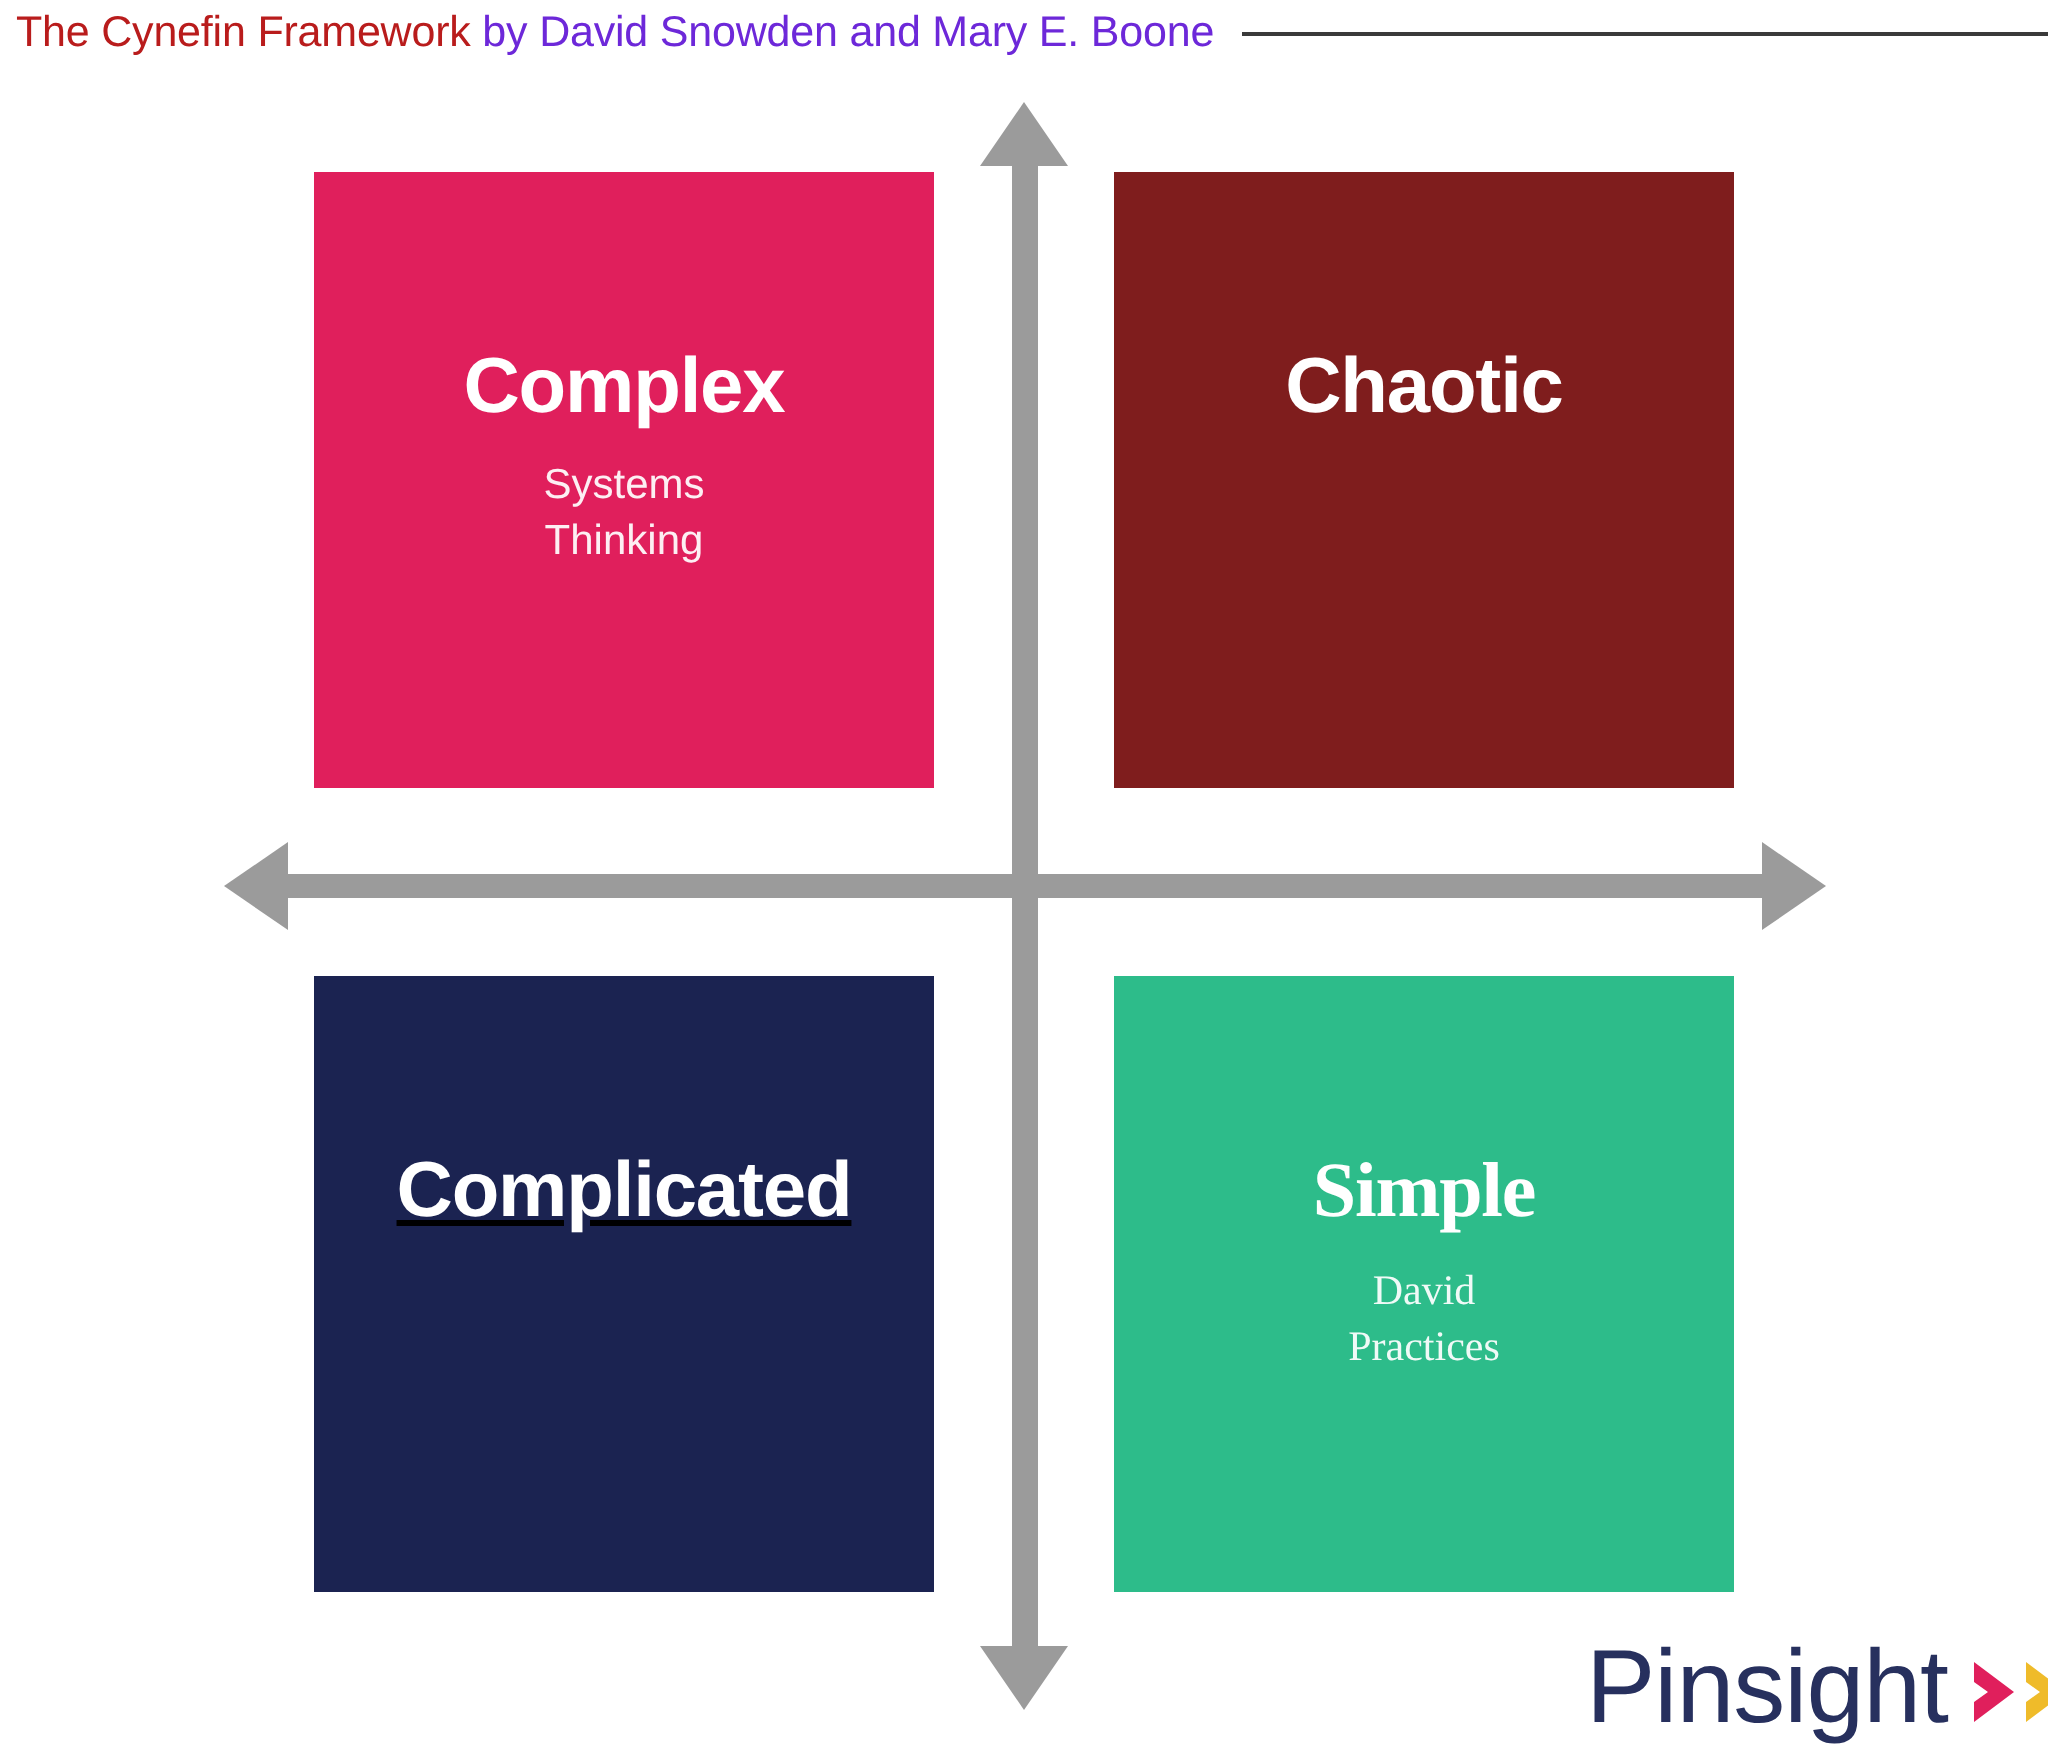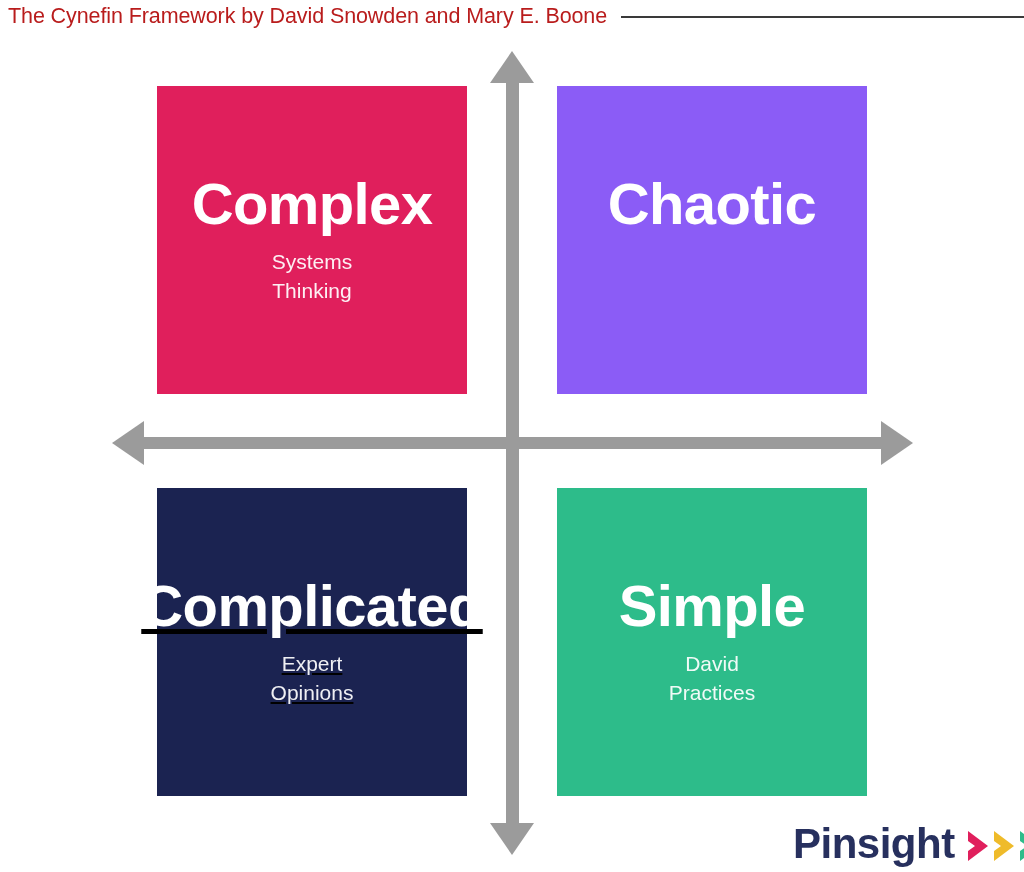--- a/index.html
+++ b/index.html
@@ -38,21 +38,21 @@
     color: #231f20;
     padding-left: 8px;
     letter-spacing: -0.1px;
   }
   .header-title .t-bold {
     font-weight: normal;
     color: #b91c1c;
   }
   .header-title .t-reg {
     font-weight: normal;
-    color: #b91c1c;
+    color: #6d28d9;
   }
   .header-rule {
     flex: 1 1 auto;
     height: 2px;
     background: #3a3a3a;
     margin-left: 14px;
     margin-right: 0;
   }
 
   
@@ -114,21 +114,21 @@
     flex-direction: column;
     align-items: center;
     box-sizing: border-box;
   }
   .quad-tl { left: 157px; top: 86px;  height: 308px; justify-content: flex-start; padding-top: 88px; }
   .quad-tr { left: 557px; top: 86px;  height: 308px; justify-content: flex-start; padding-top: 88px; }
   .quad-bl { left: 157px; top: 488px; height: 308px; justify-content: flex-start; padding-top: 88px; }
   .quad-br { left: 557px; top: 488px; height: 308px; justify-content: flex-start; padding-top: 88px; }
 
   .quad-title {
-    font-size: 58px;
+    font-size: 39px;
     font-weight: bold;
     color: #ffffff;
     line-height: 1.04;
     letter-spacing: -0.6px;
     text-align: center;
     margin: 0;
     white-space: nowrap;
   }
   .quad-sub {
     margin-top: 14px;
@@ -143,22 +143,22 @@
   
   .logo {
     position: absolute;
     left: 793px;
     top: 821px;
     display: flex;
     align-items: center;
     height: 46px;
   }
   .logo-word {
-    font-size: 42px;
-    font-weight: bold;
+    font-size: 52px;
+    font-weight: normal;
     color: #27305e;
     letter-spacing: -0.5px;
     line-height: 1;
     text-align: right;
   }
   .logo-chevrons {
     display: flex;
     align-items: center;
     margin-left: 11px;
     margin-top: 3px;
@@ -183,31 +183,29 @@
   <div class="arrow arrow-down"></div>
   <div class="arrow arrow-left"></div>
   <div class="arrow arrow-right"></div>
 
   <div class="quad quad-tl" id="q-complex" style="background: rgb(224, 31, 92);">
     <div class="quad-title">Complex</div>
     <div class="quad-sub">Systems
 Thinking</div>
   </div>
 
-  <div class="quad quad-tr" id="q-chaotic" style="background: #8b5cf6;">
+  <div class="quad quad-tr" id="q-chaotic" style="background: #7f1d1d;">
     <div class="quad-title">Chaotic</div>
   </div>
 
   <div class="quad quad-bl" id="q-complicated" style="background: rgb(27, 35, 81); text-decoration: underline;">
     <div class="quad-title">Complicated</div>
-    <div class="quad-sub">Expert
-Opinions</div>
-  </div>
-
-  <div class="quad quad-br" id="q-simple" style="background: rgb(45, 188, 138);">
+  </div>
+
+  <div class="quad quad-br" id="q-simple" style="background: rgb(45, 188, 138); font-family: Liberation Serif, serif;">
     <div class="quad-title">Simple</div>
     <div class="quad-sub">David
 Practices</div>
   </div>
 
   <div class="logo">
     <span class="logo-word" style="color: rgb(39, 48, 94);">Pinsight</span>
     <span class="logo-chevrons">
       <svg width="86" height="34" viewBox="0 0 86 34" aria-hidden="true">
         <path id="chev1" d="M2 2 L22 17 L2 32 L2 22 L9 17 L2 12 Z" fill="#E01F5C"></path>

